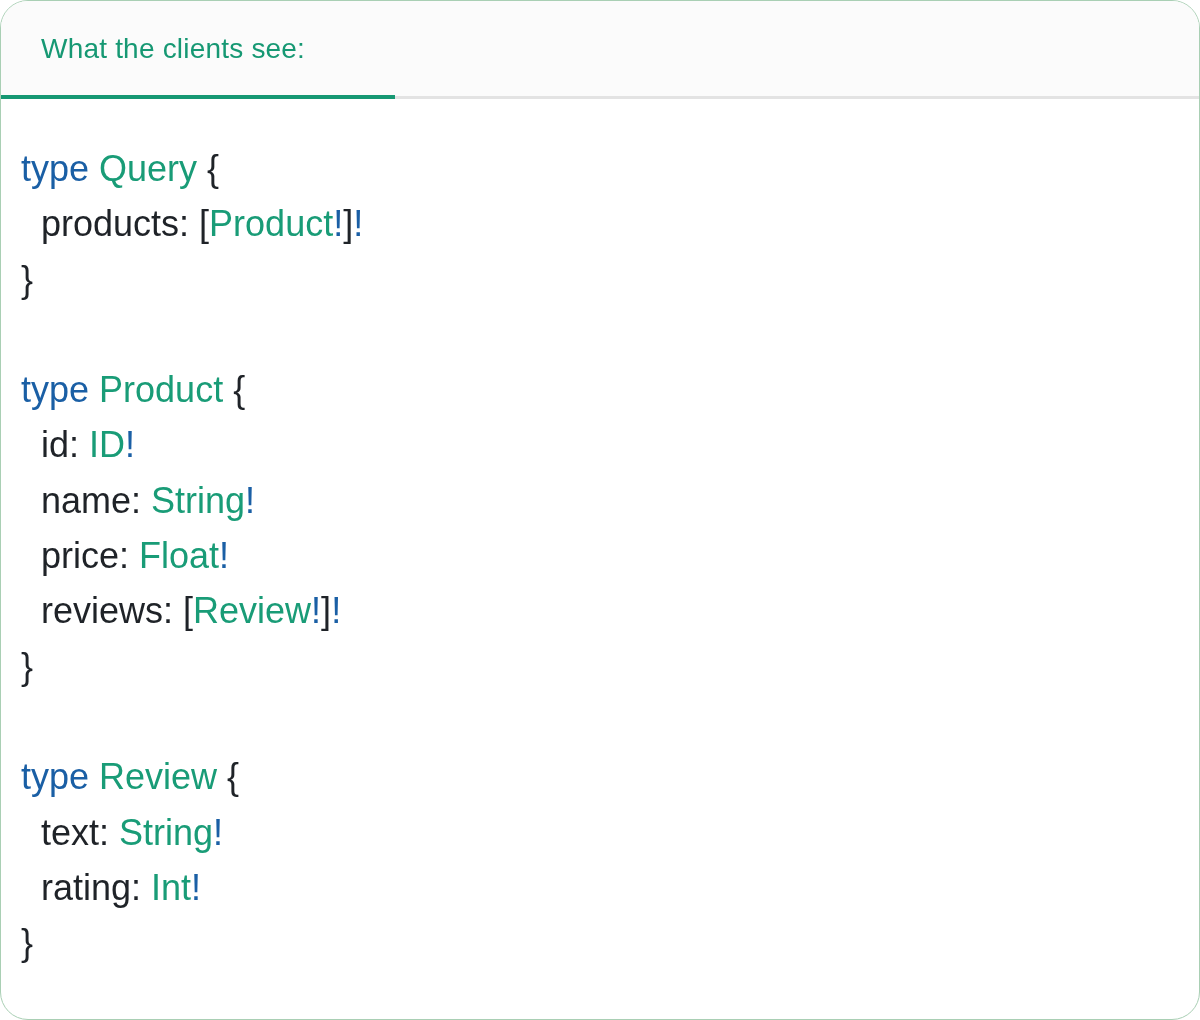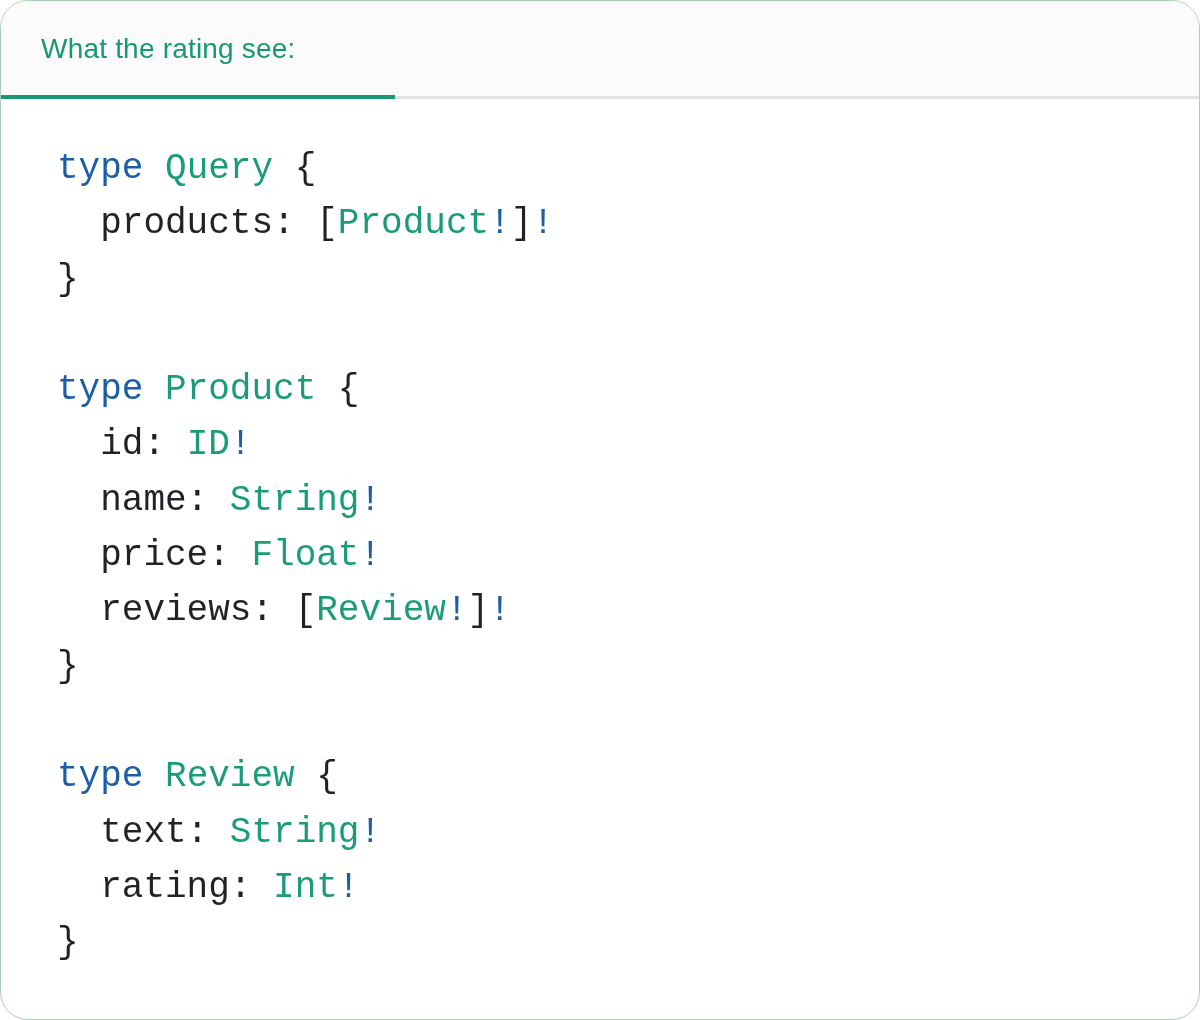--- a/index.html
+++ b/index.html
@@ -48,39 +48,39 @@
     bottom: -3px;
     width: 100%;
     height: 4px;
     background: var(--accent, #169873);
   }
   .panel-body {
     background: #ffffff;
   }
   .code {
     margin: 0;
-    padding: 42px 30px 0 56px;
-    font-family: Liberation Mono, monospace;
+    padding: 42px 30px 0 20px;
+    font-family: Liberation Sans, sans-serif;
     font-size: 36px;
     font-weight: 500;
     line-height: 55.3px;
     color: var(--text, #1f2328);
   }
   .code-line { white-space: pre; }
   .tok-kw   { color: var(--keyword, #1a5fa5); }
   .tok-type { color: var(--type, #199c77); }
   .tok-bang { color: var(--bang, #1a5fa5); }
   .tok-plain{ color: var(--text, #1f2328); }
 </style>
 </head>
 <body>
 
 <div class="card">
   <div class="tabbar">
     <div class="tab">
-      <span class="tab-label">What the rating see:</span>
+      <span class="tab-label">What the clients see:</span>
       <div class="tab-underline"></div>
     </div>
   </div>
   <div class="panel-body">
     <pre class="code" id="code-block"><div class="code-line"><span class="tok-kw">type</span><span class="tok-plain"> </span><span class="tok-type">Query</span><span class="tok-plain"> {</span></div><div class="code-line"><span class="tok-plain">  products: [</span><span class="tok-type">Product</span><span class="tok-bang">!</span><span class="tok-plain">]</span><span class="tok-bang">!</span></div><div class="code-line"><span class="tok-plain">}</span></div><div class="code-line">&nbsp;</div><div class="code-line"><span class="tok-kw">type</span><span class="tok-plain"> </span><span class="tok-type">Product</span><span class="tok-plain"> {</span></div><div class="code-line"><span class="tok-plain">  id: </span><span class="tok-type">ID</span><span class="tok-bang">!</span></div><div class="code-line"><span class="tok-plain">  name: </span><span class="tok-type">String</span><span class="tok-bang">!</span></div><div class="code-line"><span class="tok-plain">  price: </span><span class="tok-type">Float</span><span class="tok-bang">!</span></div><div class="code-line"><span class="tok-plain">  reviews: [</span><span class="tok-type">Review</span><span class="tok-bang">!</span><span class="tok-plain">]</span><span class="tok-bang">!</span></div><div class="code-line"><span class="tok-plain">}</span></div><div class="code-line">&nbsp;</div><div class="code-line"><span class="tok-kw">type</span><span class="tok-plain"> </span><span class="tok-type">Review</span><span class="tok-plain"> {</span></div><div class="code-line"><span class="tok-plain">  text: </span><span class="tok-type">String</span><span class="tok-bang">!</span></div><div class="code-line"><span class="tok-plain">  rating: </span><span class="tok-type">Int</span><span class="tok-bang">!</span></div><div class="code-line"><span class="tok-plain">}</span></div></pre>
   </div>
 </div>
 
 </body></html>

